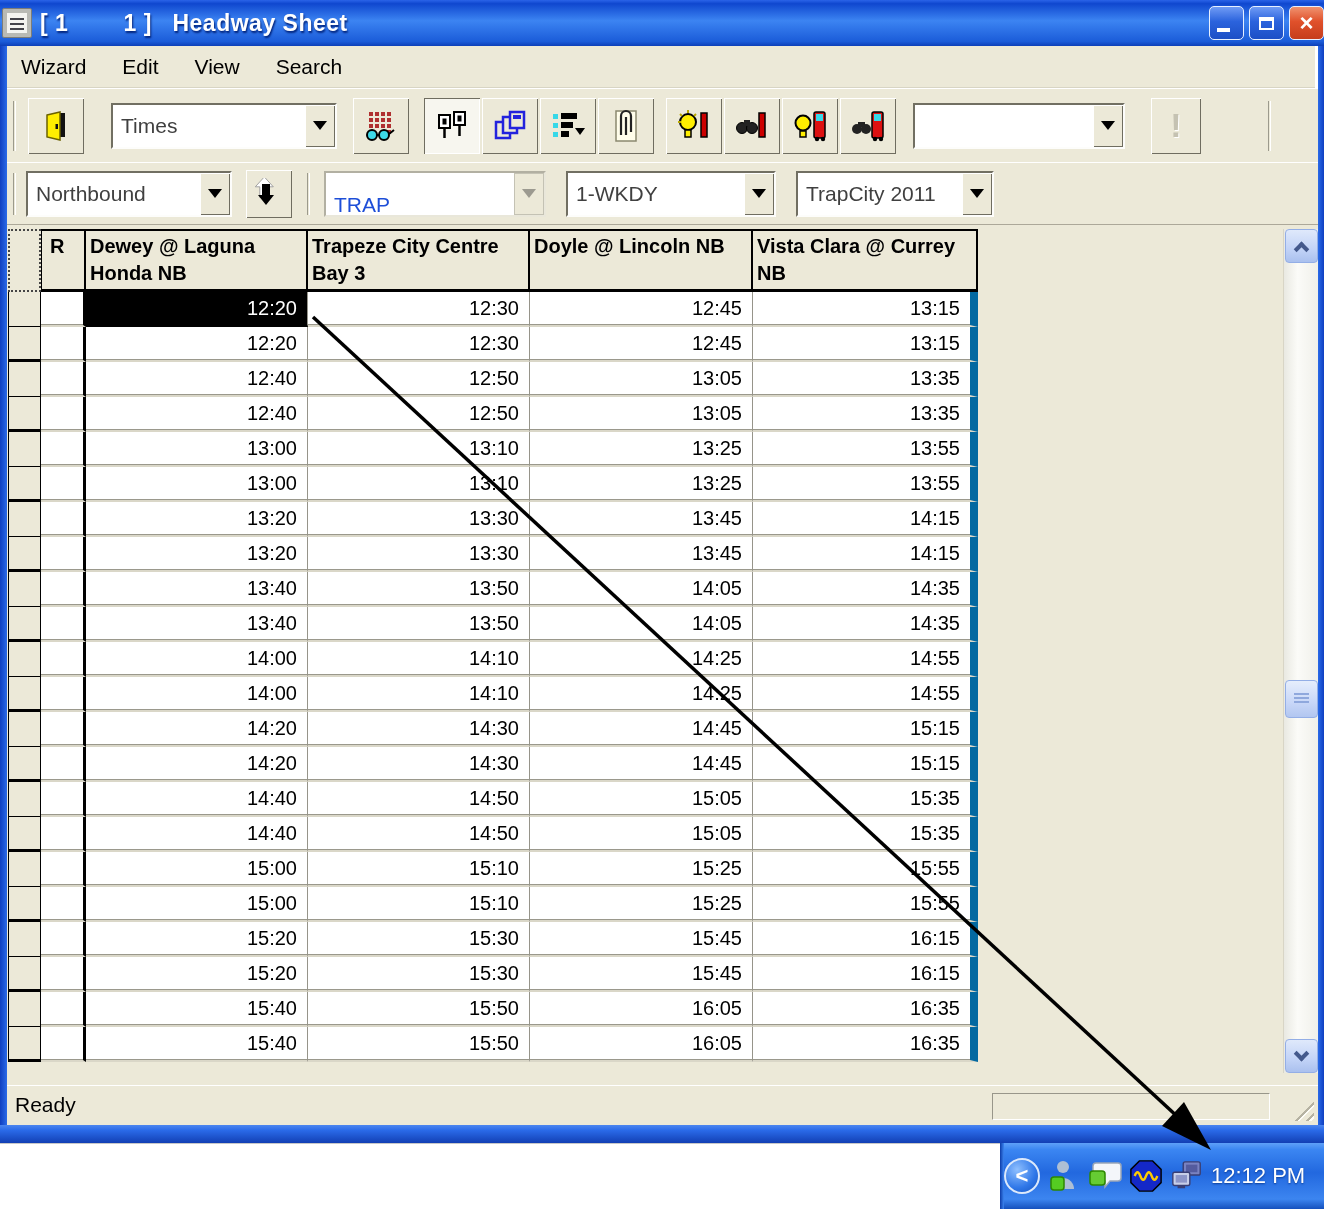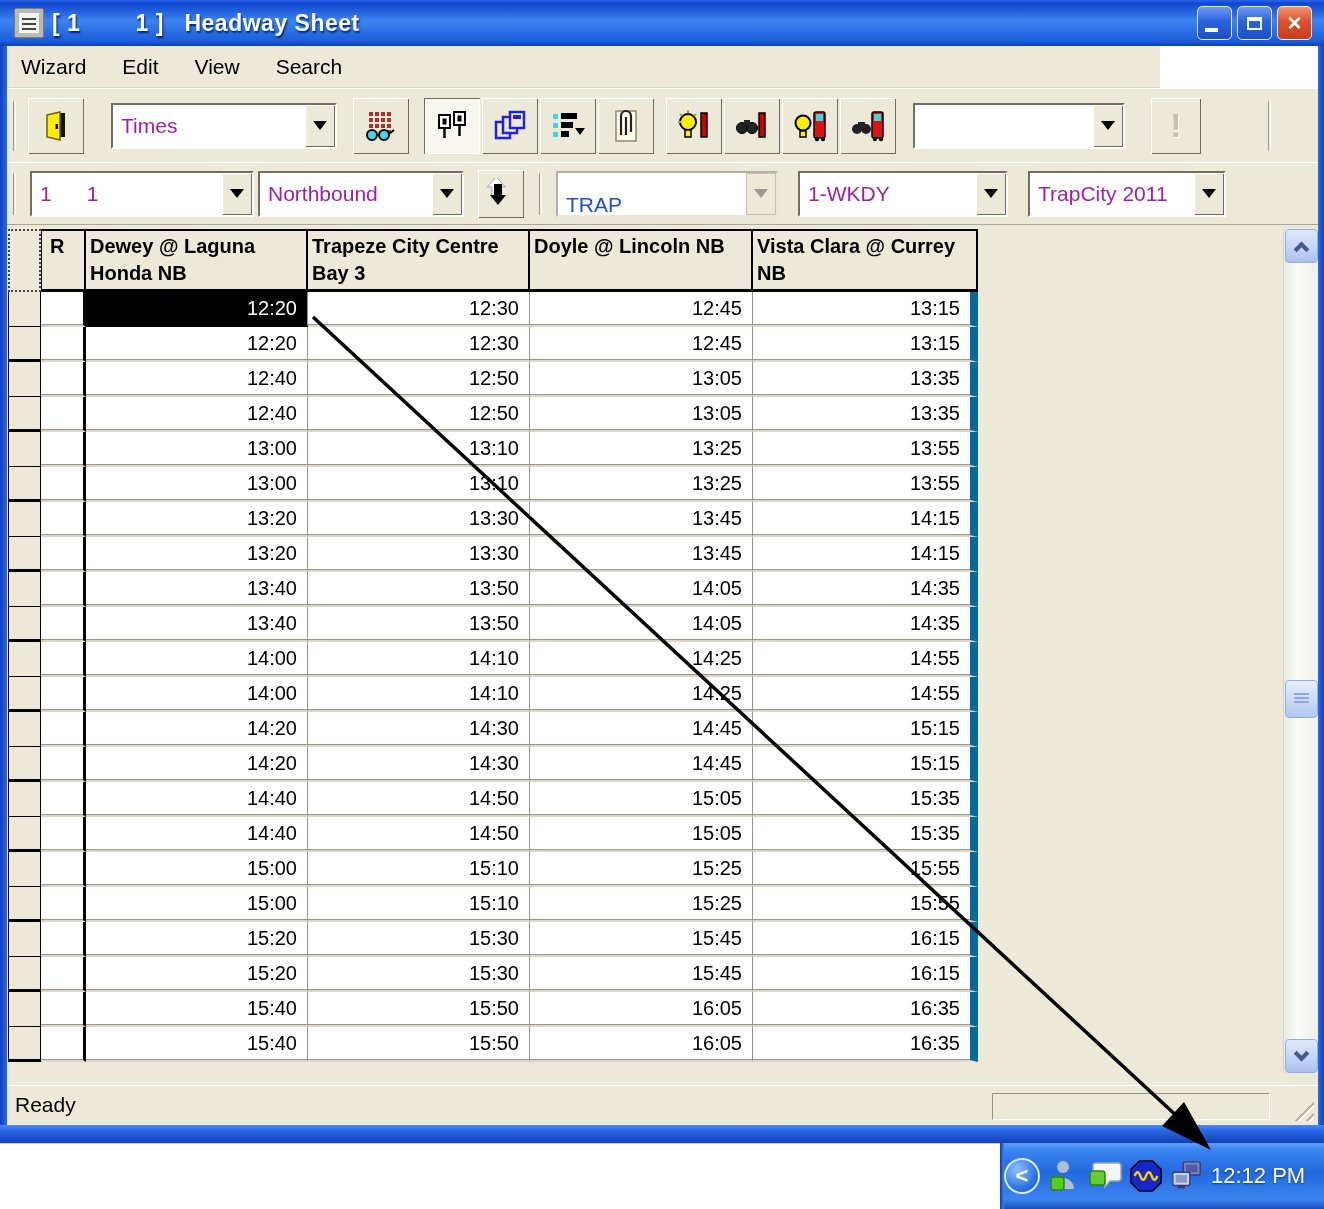--- a/index.html
+++ b/index.html
@@ -3,36 +3,36 @@
 <meta charset="utf-8">
 <style>
   * { box-sizing: border-box; margin: 0; padding: 0; }
   body { background:#fff; font-family:"Liberation Sans", sans-serif; }
   #screen { position:relative; width:1324px; height:1209px; overflow:hidden; background:#fff; }
   .pre { white-space:pre; }
 
   
   .titlebar { position:absolute; left:0; top:0; width:1324px; height:46px;
     background:linear-gradient(180deg,#2a63e8 0%,#0f47cf 8%,#3c84f2 45%,#1b5cd9 90%,#0d3fb8 100%);
-    display:flex; align-items:center; padding:0 12px; }
+    display:flex; align-items:center; padding:0 0; }
   .app-icon { width:30px; height:30px; margin:0 8px 0 2px; background:#b9bab4; border:1px solid #7d7d78; border-radius:2px; position:relative; }
   .app-icon::before { content:""; position:absolute; left:4px; top:4px; right:4px; bottom:4px; background:#f4f4f0; }
   .app-icon::after { content:""; position:absolute; left:7px; top:9px; right:7px; height:12px;
     background:repeating-linear-gradient(180deg,#44444a 0 2px,transparent 2px 5px); }
   .title-text { color:#fff; font-weight:bold; font-size:23px; text-shadow:1px 2px 2px #00227a; letter-spacing:.5px; }
   .winbtns { margin-left:auto; display:flex; gap:5px; }
   .winbtn { width:35px; height:34px; border-radius:5px; border:1px solid #e7f0ff;
     background:linear-gradient(180deg,#6f9bf5 0%,#2b63dd 45%,#1c4fc6 100%);
     display:flex; align-items:center; justify-content:center; position:relative; }
   .winbtn.close { background:linear-gradient(180deg,#f0926f 0%,#e0512b 45%,#c63d1c 100%); }
   .glyph-min { position:absolute; left:7px; bottom:7px; width:13px; height:4px; background:#fff; }
   .glyph-max { width:15px; height:13px; border:2px solid #fff; border-top-width:4px; }
   .glyph-close { color:#fff; font-weight:bold; font-size:24px; line-height:1; }
 
-  .menubar { position:absolute; left:7px; top:46px; width:1153px; height:42px; background:#ece9d8;
+  .menubar { position:absolute; left:7px; top:46px; width:1308px; height:42px; background:#ece9d8;
     display:flex; align-items:center; gap:0; border-bottom:1px solid #d8d5c4; }
   .menu-item { font-size:21px; color:#000; padding:4px 18px; }
   .menu-item:first-child { padding-left:14px; }
 
   .side-border-l { position:absolute; left:0; top:46px; width:7px; height:1079px; background:linear-gradient(90deg,#0f3fc0,#2a6ae8); }
   .side-border-r { position:absolute; left:1318px; top:46px; width:6px; height:1079px; background:linear-gradient(90deg,#2a6ae8,#0f3fc0); }
   .bottom-border { position:absolute; left:0; top:1125px; width:1324px; height:18px;
     background:linear-gradient(180deg,#4c86ef 0%,#2a6ae8 30%,#123fb4 100%); }
 
   
@@ -41,21 +41,21 @@
   .toolbar2 { position:absolute; left:7px; top:162px; width:1311px; height:62px; background:#ece9d8;
     border-top:1px solid #fff; display:flex; align-items:center; }
   .sep { width:3px; height:50px; margin:0 6px; border-left:1px solid #9c9a8c; border-right:1px solid #fff; }
   .sep.short { height:42px; }
   .tbtn { height:56px; min-width:56px; background:#ece9d8; display:flex; align-items:center; justify-content:center;
     box-shadow:inset 1px 1px 0 #ffffff, inset -1px -1px 0 #6f6d60; margin:0 1px; }
   .tbtn.pressed { background:#f7f6ef; box-shadow:inset 1px 1px 0 #6f6d60, inset -1px -1px 0 #ffffff; }
   .tbtn.small { height:48px; min-width:46px; }
   .combo { height:46px; background:#fff; display:flex; align-items:center;
     border:2px solid; border-color:#716f62 #fdfdfb #fdfdfb #716f62; }
-  .combo .val { flex:1; font-size:21px; padding:0 8px; color:#a21caf; overflow:hidden; }
+  .combo .val { flex:1; font-size:21px; padding:0 8px; color:#404040; overflow:hidden; }
   .combo .drop { width:30px; height:100%; background:#ece9d8; display:flex; align-items:center; justify-content:center;
     box-shadow:inset 1px 1px 0 #ffffff, inset -1px -1px 0 #6f6d60; }
   .tri-down { width:0; height:0; border-left:7px solid transparent; border-right:7px solid transparent; border-top:9px solid #000; }
   .combo.disabled .val { color:#1d4ed8;margin-top:22px; }
   .combo.disabled { border-color:#b2b0a2 #e9e7da #e9e7da #b2b0a2; }
   .combo.disabled .drop { box-shadow:none; border:1px solid #c4c2b4; }
   .combo.disabled .tri-down { border-top-color:#9c9a90; }
   .excl { font-size:34px; font-weight:bold; color:#c5c2b2; text-shadow:1px 1px 0 #fff; }
 
   
@@ -266,26 +266,20 @@
         </div>
     </div>
     <div class="tbtn" style="margin-left:26px; min-width:50px">
       <span class="excl">!</span>
     </div>
     <div class="sep" style="margin-left:66px"></div>
   </div>
 
   <div class="toolbar2">
     <div class="sep short"></div>
-    <div class="combo" style="width:224px; margin-left:8px">
-      <div class="val pre">1      1</div>
-      <div class="drop">
-          <div class="tri-down"></div>
-        </div>
-    </div>
     <div class="combo" style="width:206px; margin-left:4px">
       <div class="val pre">Northbound</div>
       <div class="drop">
           <div class="tri-down"></div>
         </div>
     </div>
     <div class="tbtn small" style="margin-left:14px">
       <svg width="32" height="32" viewBox="0 0 32 32">
         <polygon points="18,4 28,4 28,16 33,16 23,27 13,16 18,16" fill="#fff" stroke="#999" stroke-width="1" transform="translate(-4,-2) scale(0.9) rotate(180 20 14)"></polygon>
         <polygon points="9,6 17,6 17,17 21,17 13,27 5,17 9,17" fill="#000"></polygon>

